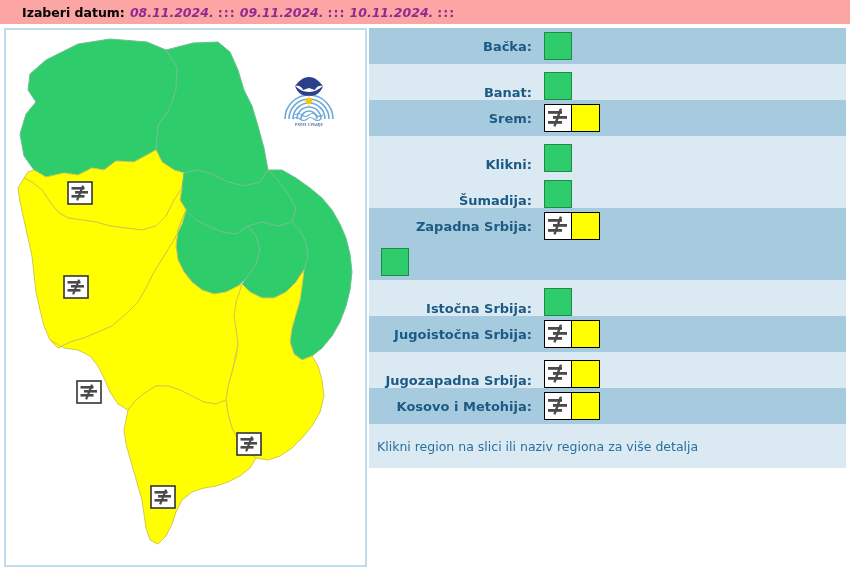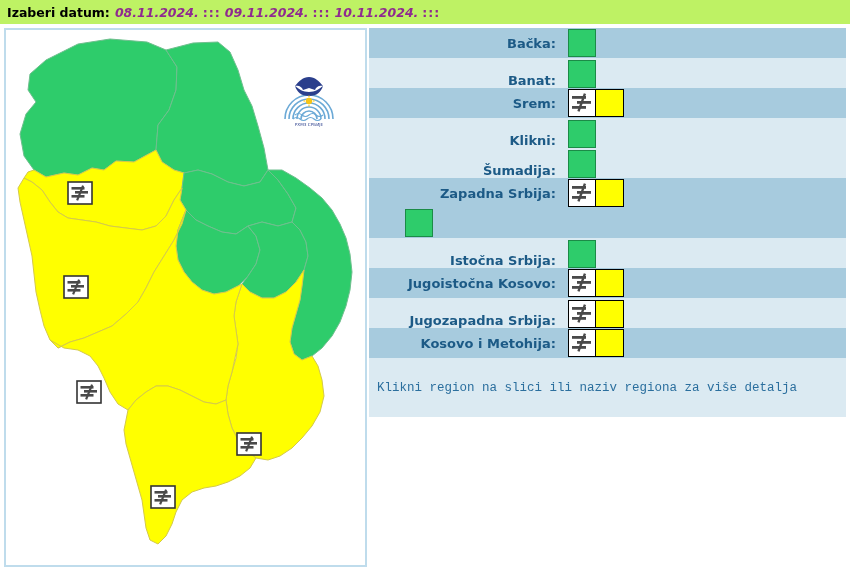--- a/index.html
+++ b/index.html
@@ -9,23 +9,23 @@
     font-family:"DejaVu Sans","Liberation Sans",sans-serif;
     overflow:hidden;
   }
   #app{position:relative;width:850px;height:571px;}
 
   
   .datebar{
     position:absolute;left:0;top:0;width:850px;height:24px;
     display:flex;align-items:center;
     font-size:12.5px;font-weight:bold;color:#000000;
-    padding-left:7px;box-sizing:border-box;
+    padding-left:22px;box-sizing:border-box;
     white-space:nowrap;
-    background:#bef264;
+    background:#fca5a5;
   }
   .datebar .lbl{color:#000;margin-right:5px;}
   .datebar .dlink{
     color:#8f2a8f;text-decoration:none;font-weight:bold;
     cursor:pointer;
     font-style:italic;
   }
   .datebar .sep{color:#8f2a8f;font-weight:bold;margin:0 4px;letter-spacing:1px;}
 
   
@@ -40,24 +40,23 @@
 
   
   .logo{position:absolute;left:275px;top:41px;width:56px;height:58px;}
 
   
   .regions{
     position:absolute;left:369px;top:28px;width:477px;height:539px;
     box-sizing:border-box;
   }
   .rrow{
-    height:30px;width:100%;
+    height:36px;width:100%;
     display:flex;align-items:center;
     box-sizing:border-box;
-    padding-left:24px;
   }
   .rrow.odd{background:#a7cbde;}
   .rrow.even{background:#dbeaf2;align-items:flex-end;}
   .rname{
     width:155px;
     text-align:right;
     padding-right:0px;
     margin-left:8px;
     font-size:13px;font-weight:bold;
     color:#1c5a86;
@@ -80,25 +79,24 @@
   .chip.icon{
     background:#ffffff;border-right:none;
     position:relative;
   }
   .chip.icon svg{display:block;}
   .pair{display:flex;}
   .pair .chip.icon{border-right:1px solid #000;}
   .pair .chip.yellow{border-left:none;}
 
   .footnote{
-    height:59px;width:100%;
+    height:44px;width:100%;
     display:flex;align-items:center;
     background:#dbeaf2;
     box-sizing:border-box;
-    font-family:Liberation Mono, monospace;
   }
   .footnote span{
     margin-left:8px;
     font-size:12.5px;
     color:#2b6f9e;
     cursor:default;
   }
 </style>
 </head>
 <body>
@@ -314,21 +312,21 @@
     </div>
 
     <div class="rrow even">
       <div class="rname">Istočna Srbija:</div>
       <div class="rchips">
         <span class="chip green"></span>
       </div>
     </div>
 
     <div class="rrow odd">
-      <div class="rname">Jugoistočna Kosovo:</div>
+      <div class="rname">Jugoistočna Srbija:</div>
       <div class="rchips pair">
         <span class="chip icon">
           <svg width="26" height="26" viewBox="0 0 26 26">
             <g fill="#4a4a4a">
               <rect x="3" y="6" width="14" height="2.8"></rect>
               <rect x="8" y="11" width="14" height="2.8"></rect>
               <rect x="3" y="16" width="14" height="2.8"></rect>
               <rect x="11.5" y="3" width="2.4" height="19" transform="rotate(20 12.7 12.5)"></rect>
             </g>
           </svg>

